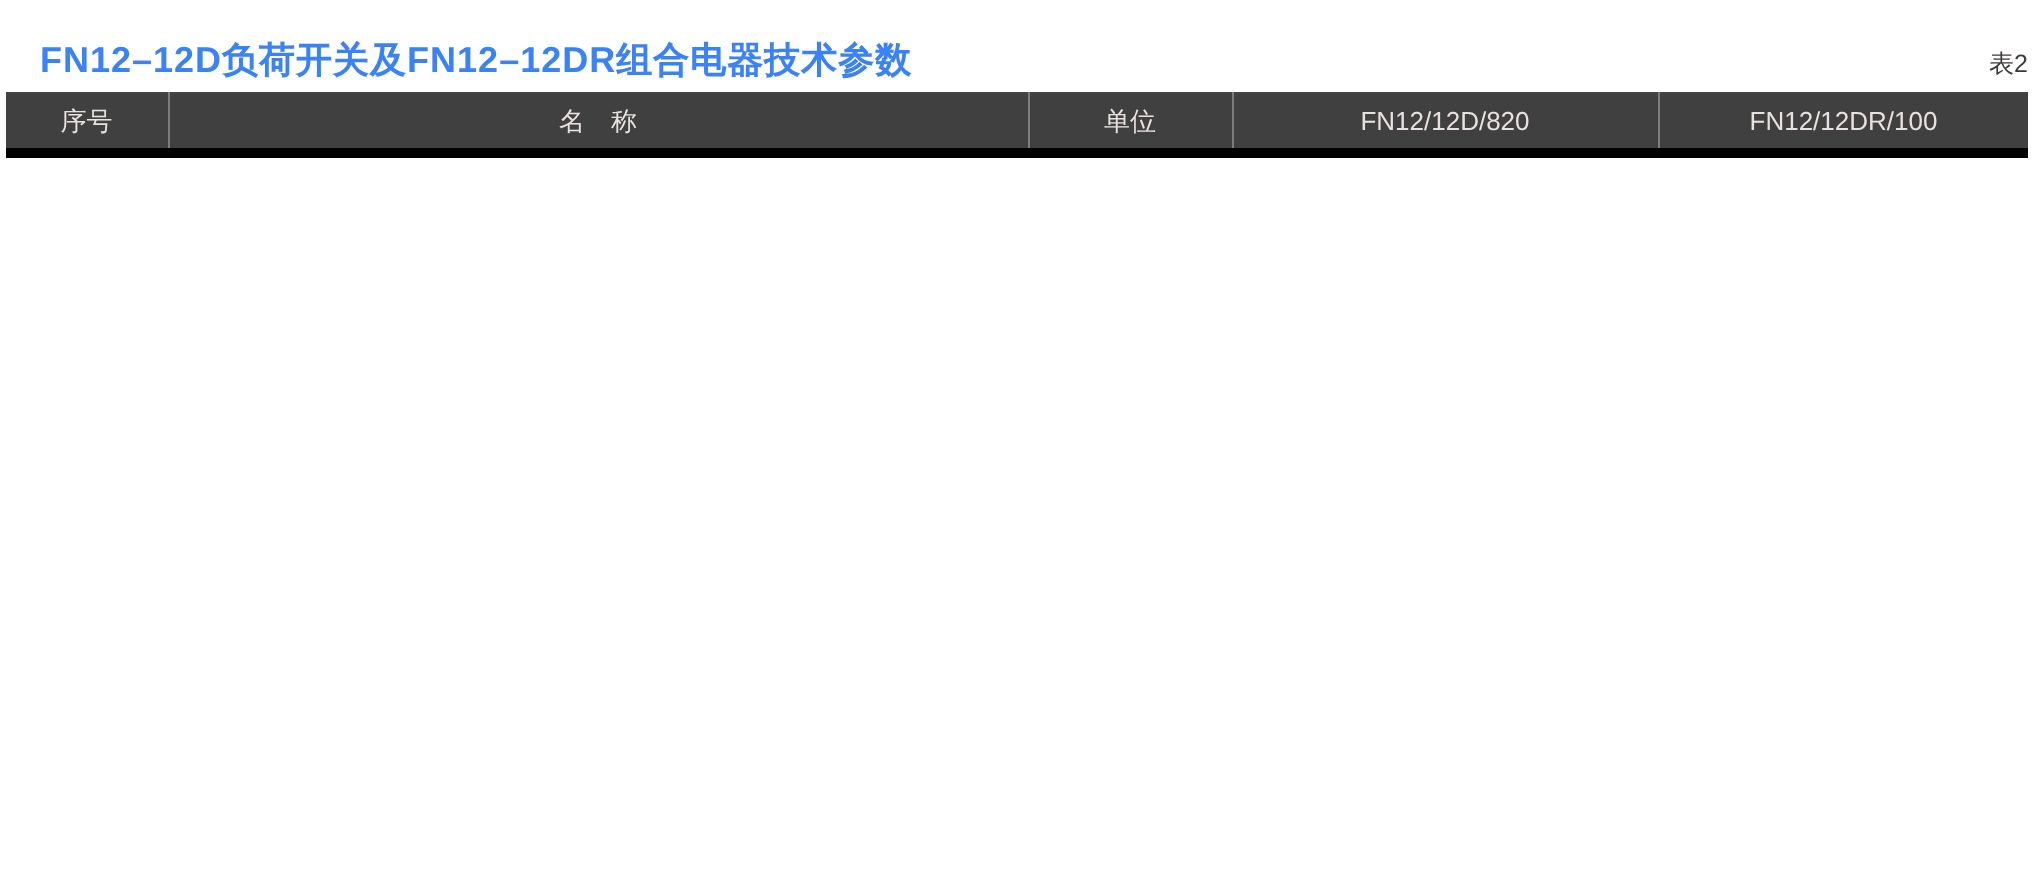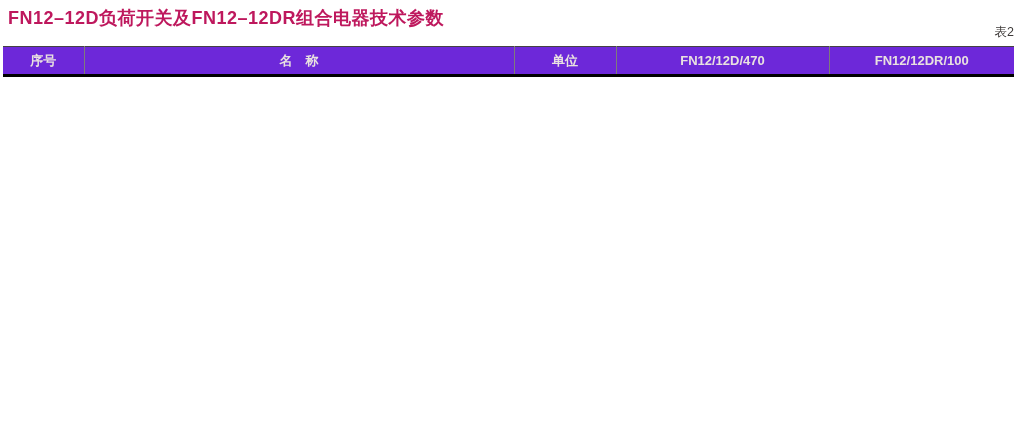--- a/index.html
+++ b/index.html
@@ -11,24 +11,24 @@
     position: relative;
     width: 1022px;
     height: 439px;
     overflow: hidden;
     font-family: "Liberation Sans", "DejaVu Sans", sans-serif;
   }
   .page-title {
     position: absolute;
     left: 8px;
     top: 6px;
-    margin: 0;
+    margin: 12px;
     font-size: 18px;
     font-weight: bold;
-    color: #be185d;
+    color: #3b82f6;
     letter-spacing: 0.5px;
     white-space: nowrap;
   }
   .table-tag {
     position: absolute;
     right: 8px;
     top: 24px;
     font-size: 12.5px;
     color: #3e3a39;
     text-align: center;
@@ -36,29 +36,29 @@
   table.params-table {
     position: absolute;
     left: 3px;
     top: 46px;
     width: 1011px;
     border-collapse: collapse;
     table-layout: fixed;
     border-bottom: 2px solid #b5b5b6;
   }
   table.params-table th {
-    background: #6d28d9;
+    background: #404040;
     color: #e9e1e0;
-    font-weight: bold;
+    font-weight: normal;
     font-size: 13px;
     height: 27px;
     padding: 0;
     text-align: center;
     border-top: 1px solid #454343;
-    border-bottom: 3px solid #000000;
+    border-bottom: 5px solid #000000;
     border-right: 1px solid #7e7c7c;
     overflow: hidden;
     white-space: nowrap;
   }
   table.params-table th.last { border-right: none; }
 </style>
 </head>
 <body>
 
 <h1 class="page-title">FN12–12D负荷开关及FN12–12DR组合电器技术参数</h1>
@@ -70,18 +70,18 @@
     <col style="width:430px">
     <col style="width:102px">
     <col style="width:213px">
     <col style="width:185px">
   </colgroup>
   <thead>
     <tr>
       <th>序号</th>
       <th>名　称</th>
       <th>单位</th>
-      <th>FN12/12D/470</th>
+      <th>FN12/12D/820</th>
       <th class="last">FN12/12DR/100</th>
     </tr>
   </thead>
   <tbody id="table-body"></tbody>
 </table>
 
 </body></html>

